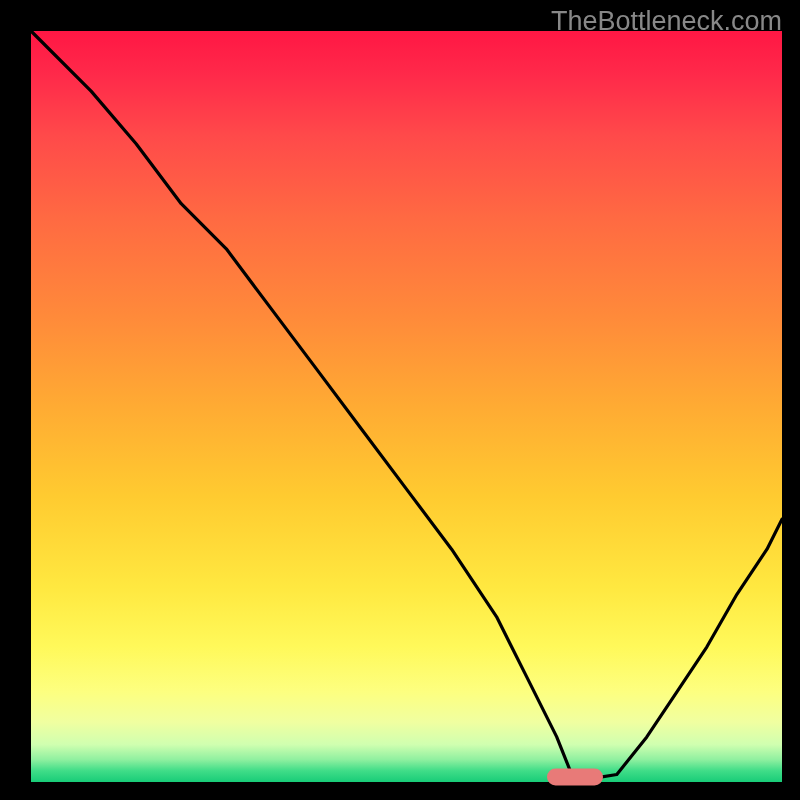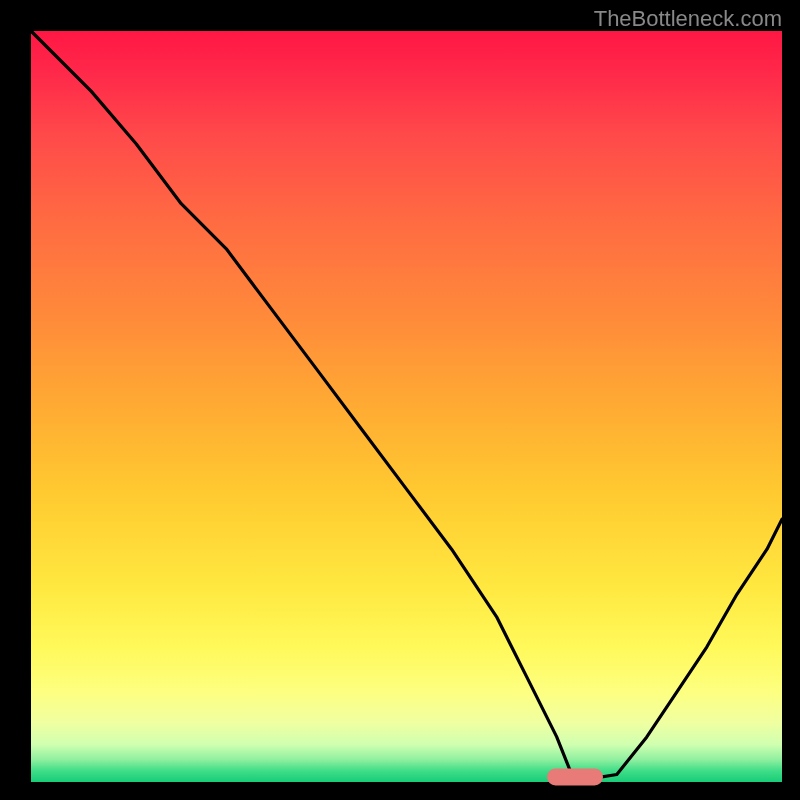--- a/index.html
+++ b/index.html
@@ -10,21 +10,21 @@
   background: #000;
   position: relative;
   overflow: hidden;
   font-family: Arial, sans-serif;
 }
 .watermark {
   position: absolute;
   top: 6px;
   right: 18px;
   color: #888;
-  font-size: 22px;
+  font-size: 27px;
   font-weight: normal;
   z-index: 10;
 }
 .plot-area {
   position: absolute;
   left: 31px;
   top: 31px;
   width: 751px;
   height: 751px;
 }

